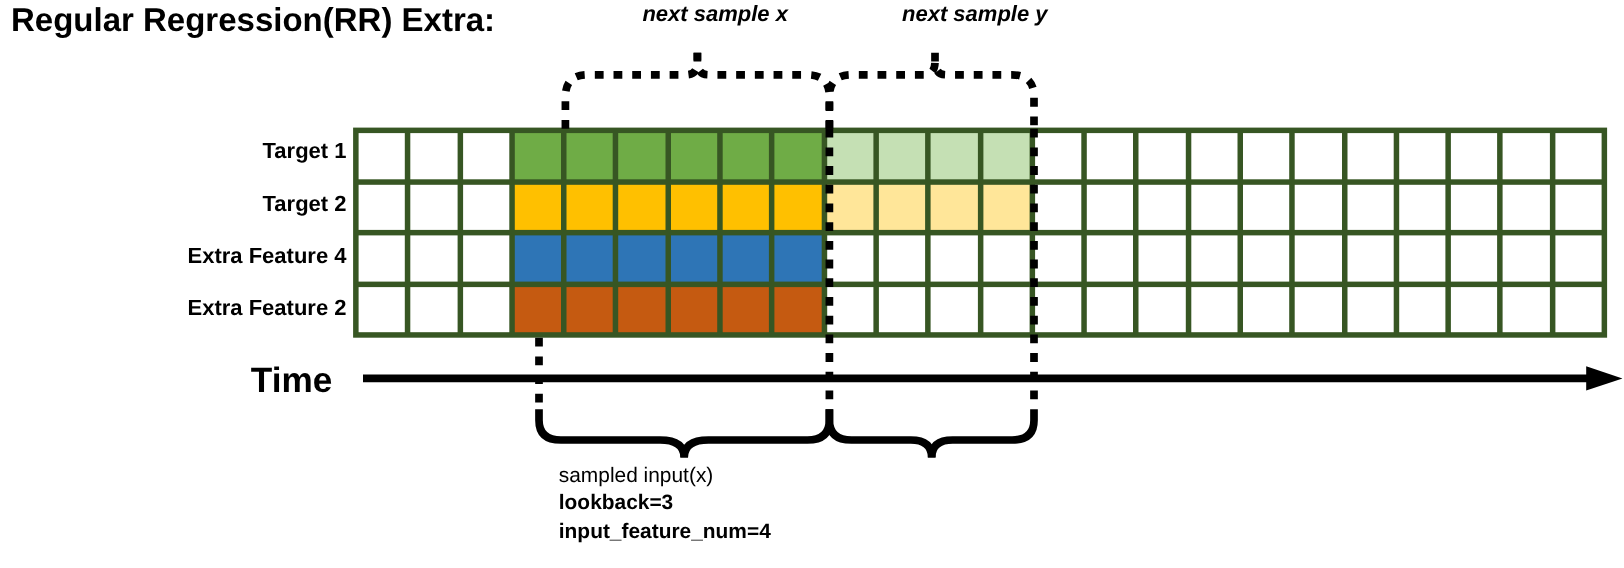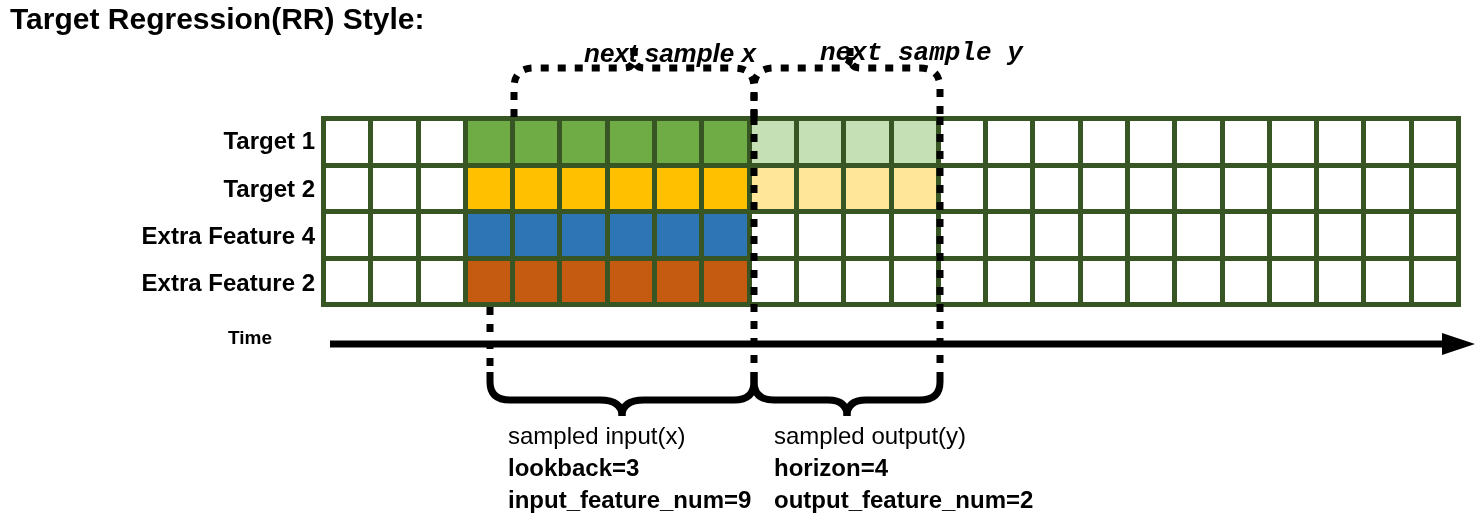--- a/index.html
+++ b/index.html
@@ -11,21 +11,21 @@
 
   
   #page-title{
     position:absolute;left:10px;top:2px;
     font-size:30px;font-weight:700;color:#000;white-space:nowrap;
   }
 
   
   .row-label{
     position:absolute;right:0;width:300px;text-align:right;
-    font-size:24px;font-weight:700;color:#000;white-space:nowrap;
+    font-size:20px;font-weight:700;color:#000;white-space:nowrap;
   }
   #labels-col{position:absolute;left:10px;top:117px;width:305px;height:190px;}
   .row-label.r0{top:10px;}
   .row-label.r1{top:58px;}
   .row-label.r2{top:105px;}
   .row-label.r3{top:152px;}
 
   
   #grid{
     position:absolute;left:321px;top:116px;
@@ -42,55 +42,54 @@
   .c-green       {background:#6FAC46;}
   .c-green-light {background:#C5E0B4;}
   .c-yellow      {background:#FFC000;}
   .c-yellow-light{background:#FFE699;}
   .c-blue        {background:#2E75B6;}
   .c-orange      {background:#C55A11;}
 
   
   #time-label{
     position:absolute;left:228px;top:327px;
-    font-size:19px;font-weight:700;color:#000;
+    font-size:32px;font-weight:700;color:#000;
   }
   #time-axis{position:absolute;left:330px;top:330px;width:1145px;height:28px;}
 
   
   #overlay{position:absolute;left:0;top:0;width:1476px;height:516px;pointer-events:none;}
 
   
   .top-note{
     position:absolute;top:2px;
-    font-size:26px;font-style:italic;font-weight:600;color:#000;
+    font-size:20px;font-style:italic;font-weight:600;color:#000;
     white-space:nowrap;
-    margin-top:36px;
   }
   #note-x{left:584px;}
-  #note-y{left:820px;font-family:Liberation Mono, monospace;}
+  #note-y{left:820px;}
 
   
   .bot-note{
     position:absolute;top:420px;
-    font-size:24px;color:#000;line-height:1.33;white-space:nowrap;
+    font-size:19px;color:#000;line-height:1.33;white-space:nowrap;
   }
   #note-input{left:508px;}
   #note-output{left:774px;}
   .bot-note div{margin:0;padding:0;}
   .bot-note .l0{font-weight:400;}
   .bot-note .l1{font-weight:700;}
   .bot-note .l2{font-weight:700;}
 </style>
 </head>
 <body>
 
 <div class="page">
 
-  <div id="page-title">Target Regression(RR) Style:</div>
+  <div id="page-title">Regular Regression(RR) Extra:</div>
 
   <div id="labels-col">
     <div class="row-label r0">Target 1</div>
     <div class="row-label r1">Target 2</div>
     <div class="row-label r2">Extra Feature 4</div>
     <div class="row-label r3">Extra Feature 2</div>
   </div>
 
   <div id="grid">
       <div class="cell"></div>
@@ -225,21 +224,16 @@
       <path d="M940,372 L940,382 Q940,400 920,400 L866,400 Q847,400 847,416"></path>
     </g>
   </svg>
 
   <div class="top-note" id="note-x">next sample x</div>
   <div class="top-note" id="note-y">next sample y</div>
 
   <div class="bot-note" id="note-input">
     <div class="l0">sampled input(x)</div>
     <div class="l1">lookback=3</div>
-    <div class="l2">input_feature_num=9</div>
+    <div class="l2">input_feature_num=4</div>
   </div>
-  <div class="bot-note" id="note-output">
-    <div class="l0">sampled output(y)</div>
-    <div class="l1">horizon=4</div>
-    <div class="l2">output_feature_num=2</div>
-  </div>
 
 </div>
 
 </body></html>

